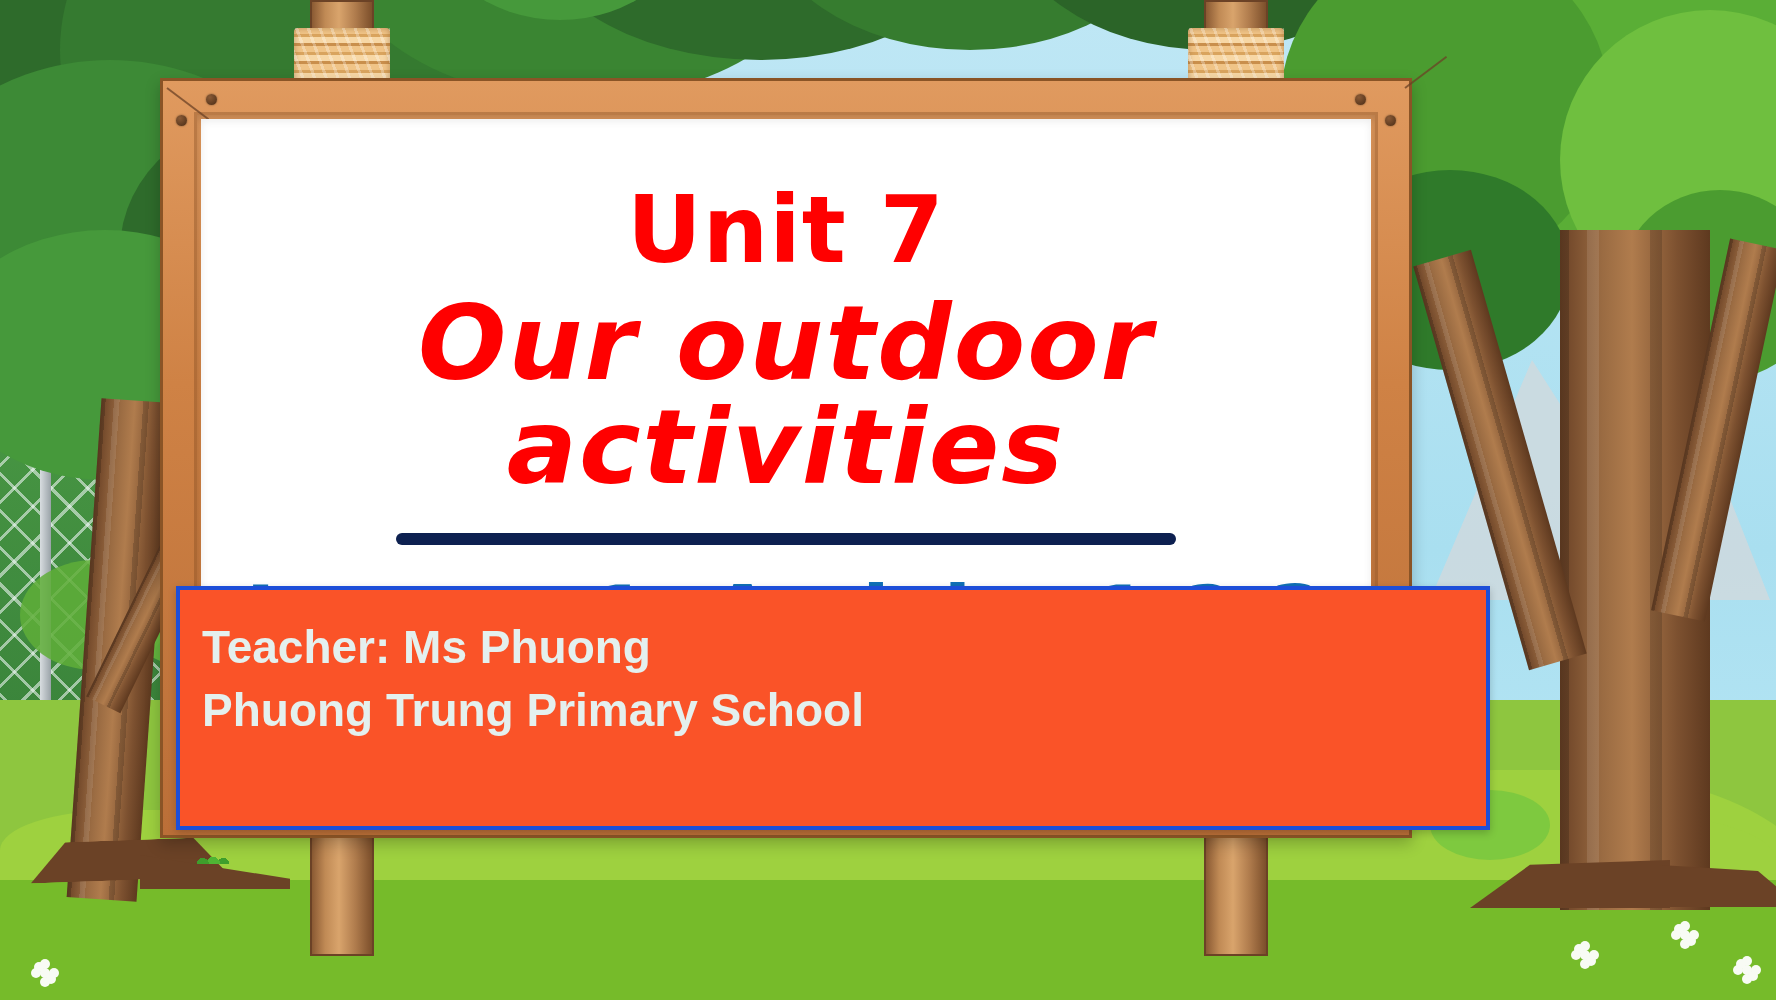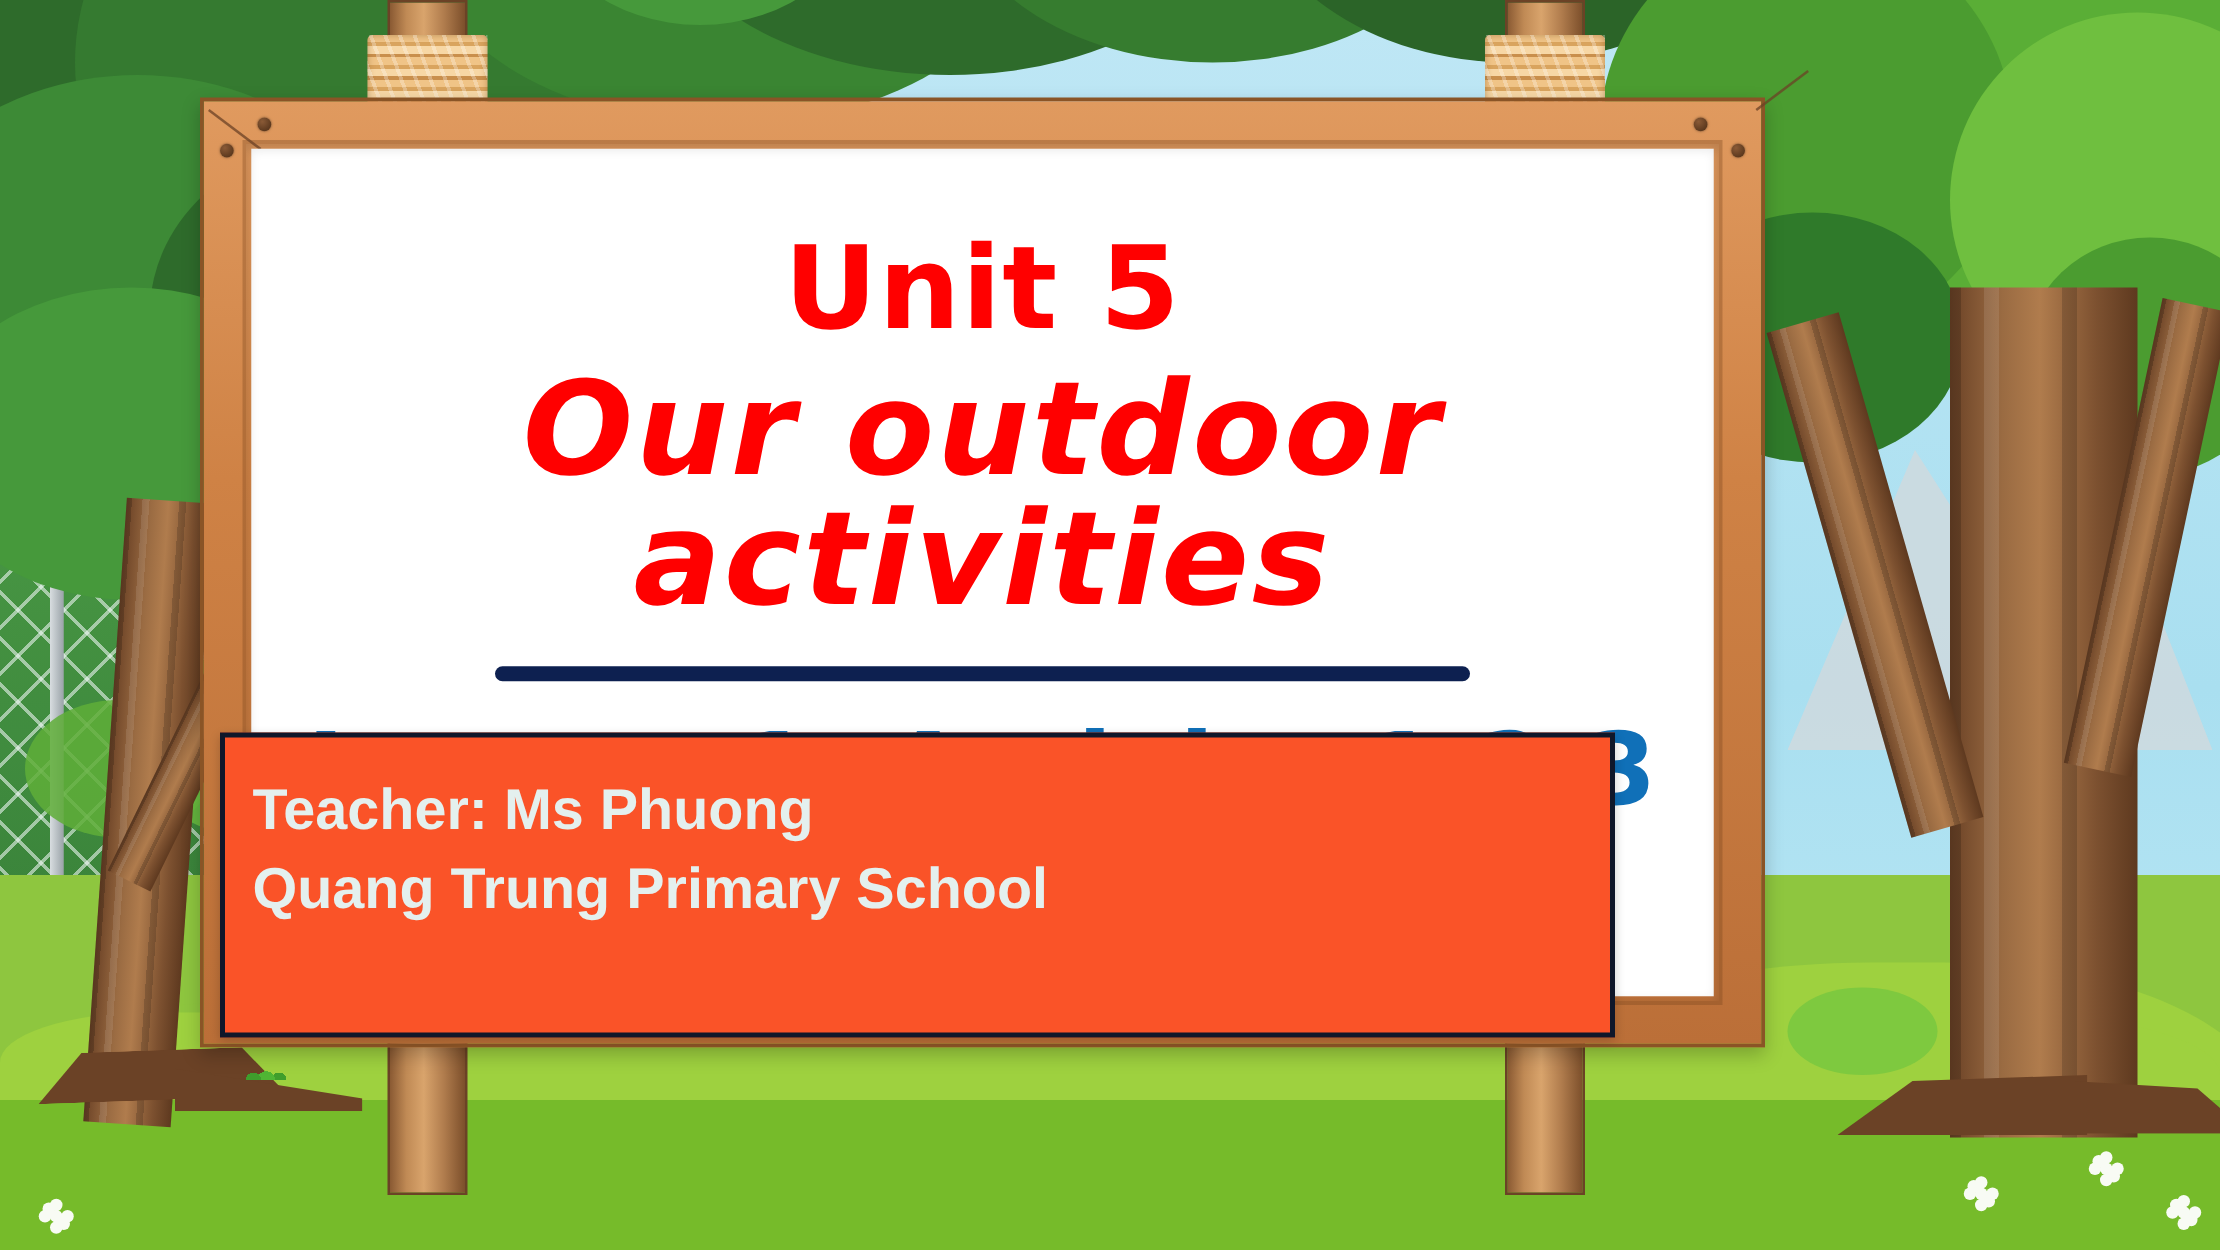--- a/index.html
+++ b/index.html
@@ -207,23 +207,23 @@
     font-size: 80px;
     color: #1070B8;
     margin-top: 24px;
     letter-spacing: 1px;
   }
 
   
   .info-box {
     position: absolute;
     left: 176px; top: 586px;
-    width: 1116px; height: 244px;
+    width: 1314px; height: 244px;
     background: #FA5328;
-    border: 4px solid #0f172a;
+    border: 4px solid #1d4ed8;
     box-sizing: border-box;
     padding: 26px 0 0 22px;
     box-shadow: 0 3px 8px rgba(0,0,0,.2);
   }
   .info-line {
     font-family: "Liberation Sans", sans-serif;
     font-weight: 700;
     font-size: 46px;
     color: #E4F0EE;
     line-height: 1.38;
@@ -327,28 +327,28 @@
       <div class="miter-line" style="right:4px; top:6px; width:52px; transform:rotate(143deg); transform-origin:right center;"></div>
 
       <div class="nail" style="left:13px; top:34px;"></div>
       <div class="nail" style="left:43px; top:13px;"></div>
       <div class="nail" style="right:13px; top:34px;"></div>
       <div class="nail" style="right:43px; top:13px;"></div>
 
       <div class="whiteboard">
 
         <div class="content">
-          <div class="title-line title-1">Unit 5</div>
+          <div class="title-line title-1">Unit 7</div>
           <div class="title-line title-2">Our outdoor activities</div>
           <div class="divider"></div>
           <div class="subtitle">Lesson 1: Activity 1,2,3</div>
         </div>
 
       </div>
     </div>
   </div>
 
   <div class="info-box">
     <div class="info-line">Teacher: Ms Phuong</div>
-    <div class="info-line">Quang Trung Primary School</div>
+    <div class="info-line">Phuong Trung Primary School</div>
   </div>
 
 </div>
 
 </body></html>

